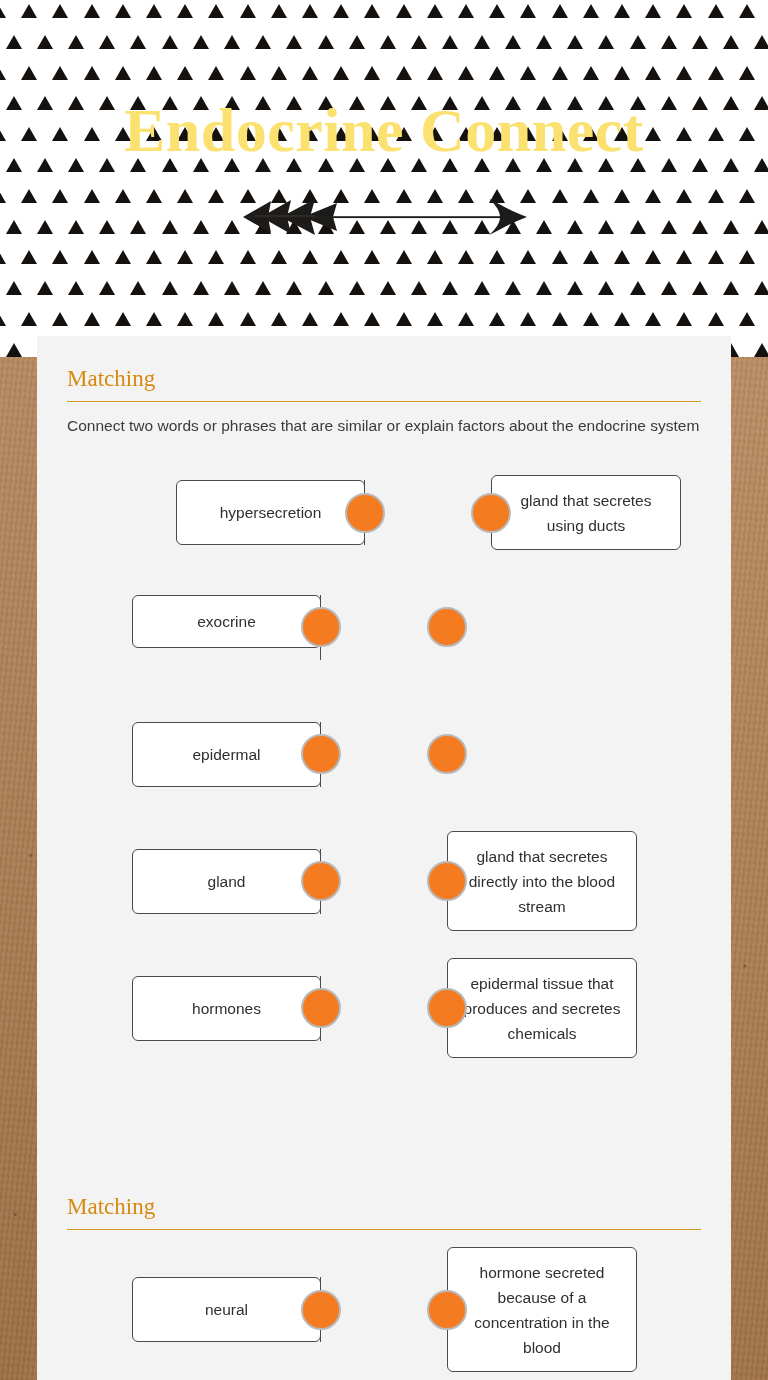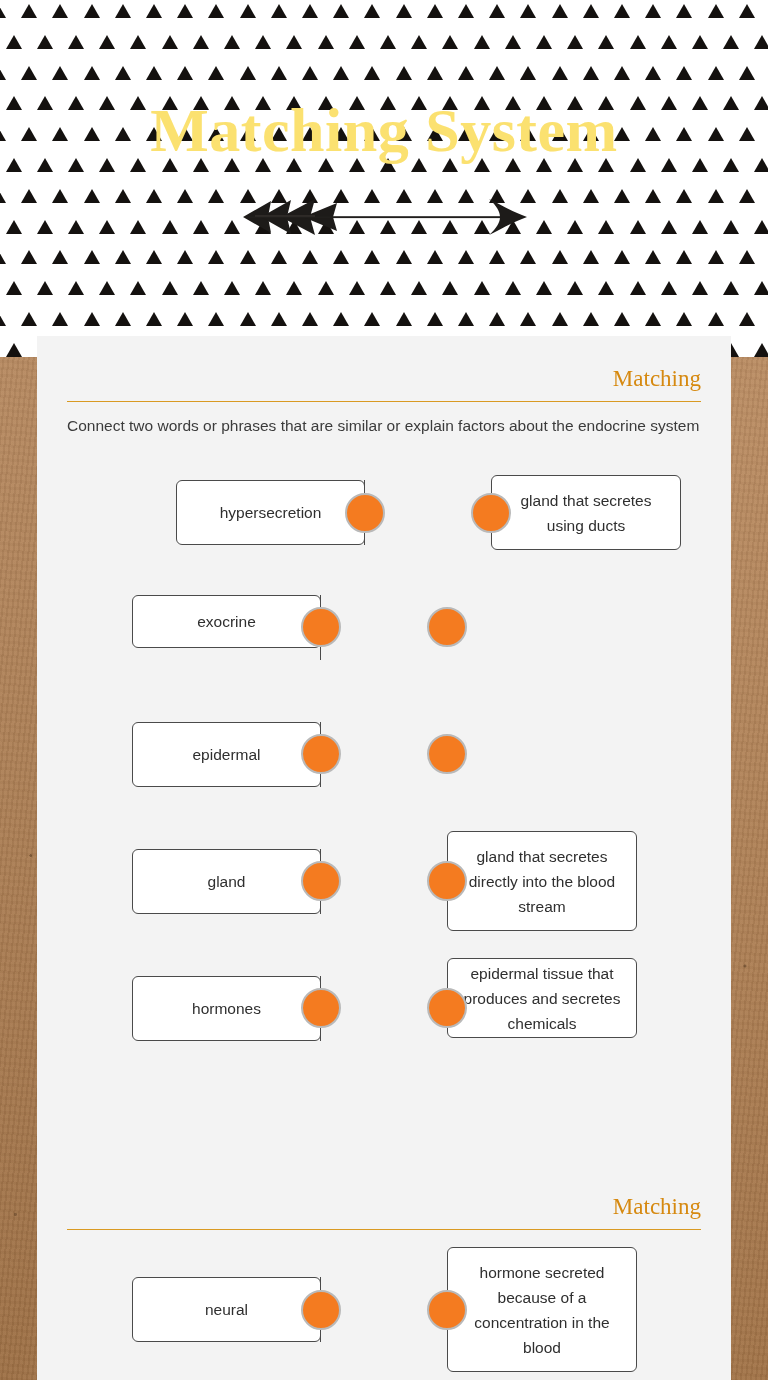--- a/index.html
+++ b/index.html
@@ -89,21 +89,20 @@
     z-index: 4;
     padding: 0;
   }
 
   .section { position: absolute; left: 0; width: 694px; }
 
   .section-head {
     position: absolute;
     left: 30px;
     width: 634px;
-    text-align: right;
   }
   .section-title {
     font-family: "Liberation Serif", "DejaVu Serif", serif;
     font-size: 23px;
     line-height: 26px;
     color: #d68910;
     font-weight: normal;
   }
   .section-rule {
     margin-top: 9px;
@@ -468,21 +467,21 @@
       <div class="tri" style="left: 536px; top: 342.8px;"></div>
       <div class="tri" style="left: 567.2px; top: 342.8px;"></div>
       <div class="tri" style="left: 598.4px; top: 342.8px;"></div>
       <div class="tri" style="left: 629.6px; top: 342.8px;"></div>
       <div class="tri" style="left: 660.8px; top: 342.8px;"></div>
       <div class="tri" style="left: 692px; top: 342.8px;"></div>
       <div class="tri" style="left: 723.2px; top: 342.8px;"></div>
       <div class="tri" style="left: 754.4px; top: 342.8px;"></div>
     </div>
 
-  <h1 id="title">Matching System</h1>
+  <h1 id="title">Endocrine Connect</h1>
 
   <div id="arrow-deco">
     <svg viewBox="0 0 290 42" width="290" height="42" xmlns="http://www.w3.org/2000/svg">
       <g fill="#1d1b19">
         <path d="M2 21 L30 5 L27 21 L30 37 Z"></path>
         <path d="M20 21 L50 4 L46 21 L50 38 Z"></path>
         <path d="M40 21 L74 3 L69 21 L74 39 Z"></path>
         <path d="M62 21 L96 7 L92 21 L96 35 Z"></path>
       </g>
       <rect x="8" y="20.2" width="252" height="1.9" fill="#201e1c"></rect>
@@ -525,21 +524,21 @@
           <div class="mbox left" style="top: 18px; height: 65px;">gland</div>
           <div class="triline" style="left: 283px; top: 18px; height: 65px;"></div>
           <div class="dot left-dot" style="top: 30px;"></div>
           <div class="mbox right" style="top: 0px; height: 100px;">gland that secretes directly into the blood stream</div>
           <div class="dot right-dot" style="top: 30px;"></div>
         </div>
         <div class="match-row" style="top: 622px; height: 100px;">
           <div class="mbox left" style="top: 18px; height: 65px;">hormones</div>
           <div class="triline" style="left: 283px; top: 18px; height: 65px;"></div>
           <div class="dot left-dot" style="top: 30px;"></div>
-          <div class="mbox right" style="top: 0px; height: 80px;">epidermal tissue that produces and secretes chemicals</div>
+          <div class="mbox right" style="top: 0px; height: 100px;">epidermal tissue that produces and secretes chemicals</div>
           <div class="dot right-dot" style="top: 30px;"></div>
         </div>
       </div>
   </div>
 
   <div class="section" id="section-2" style="top:848px;">
     <div class="section-head" style="top:10px;">
       <div class="section-title">Matching</div>
       <div class="section-rule"></div>
     </div>

